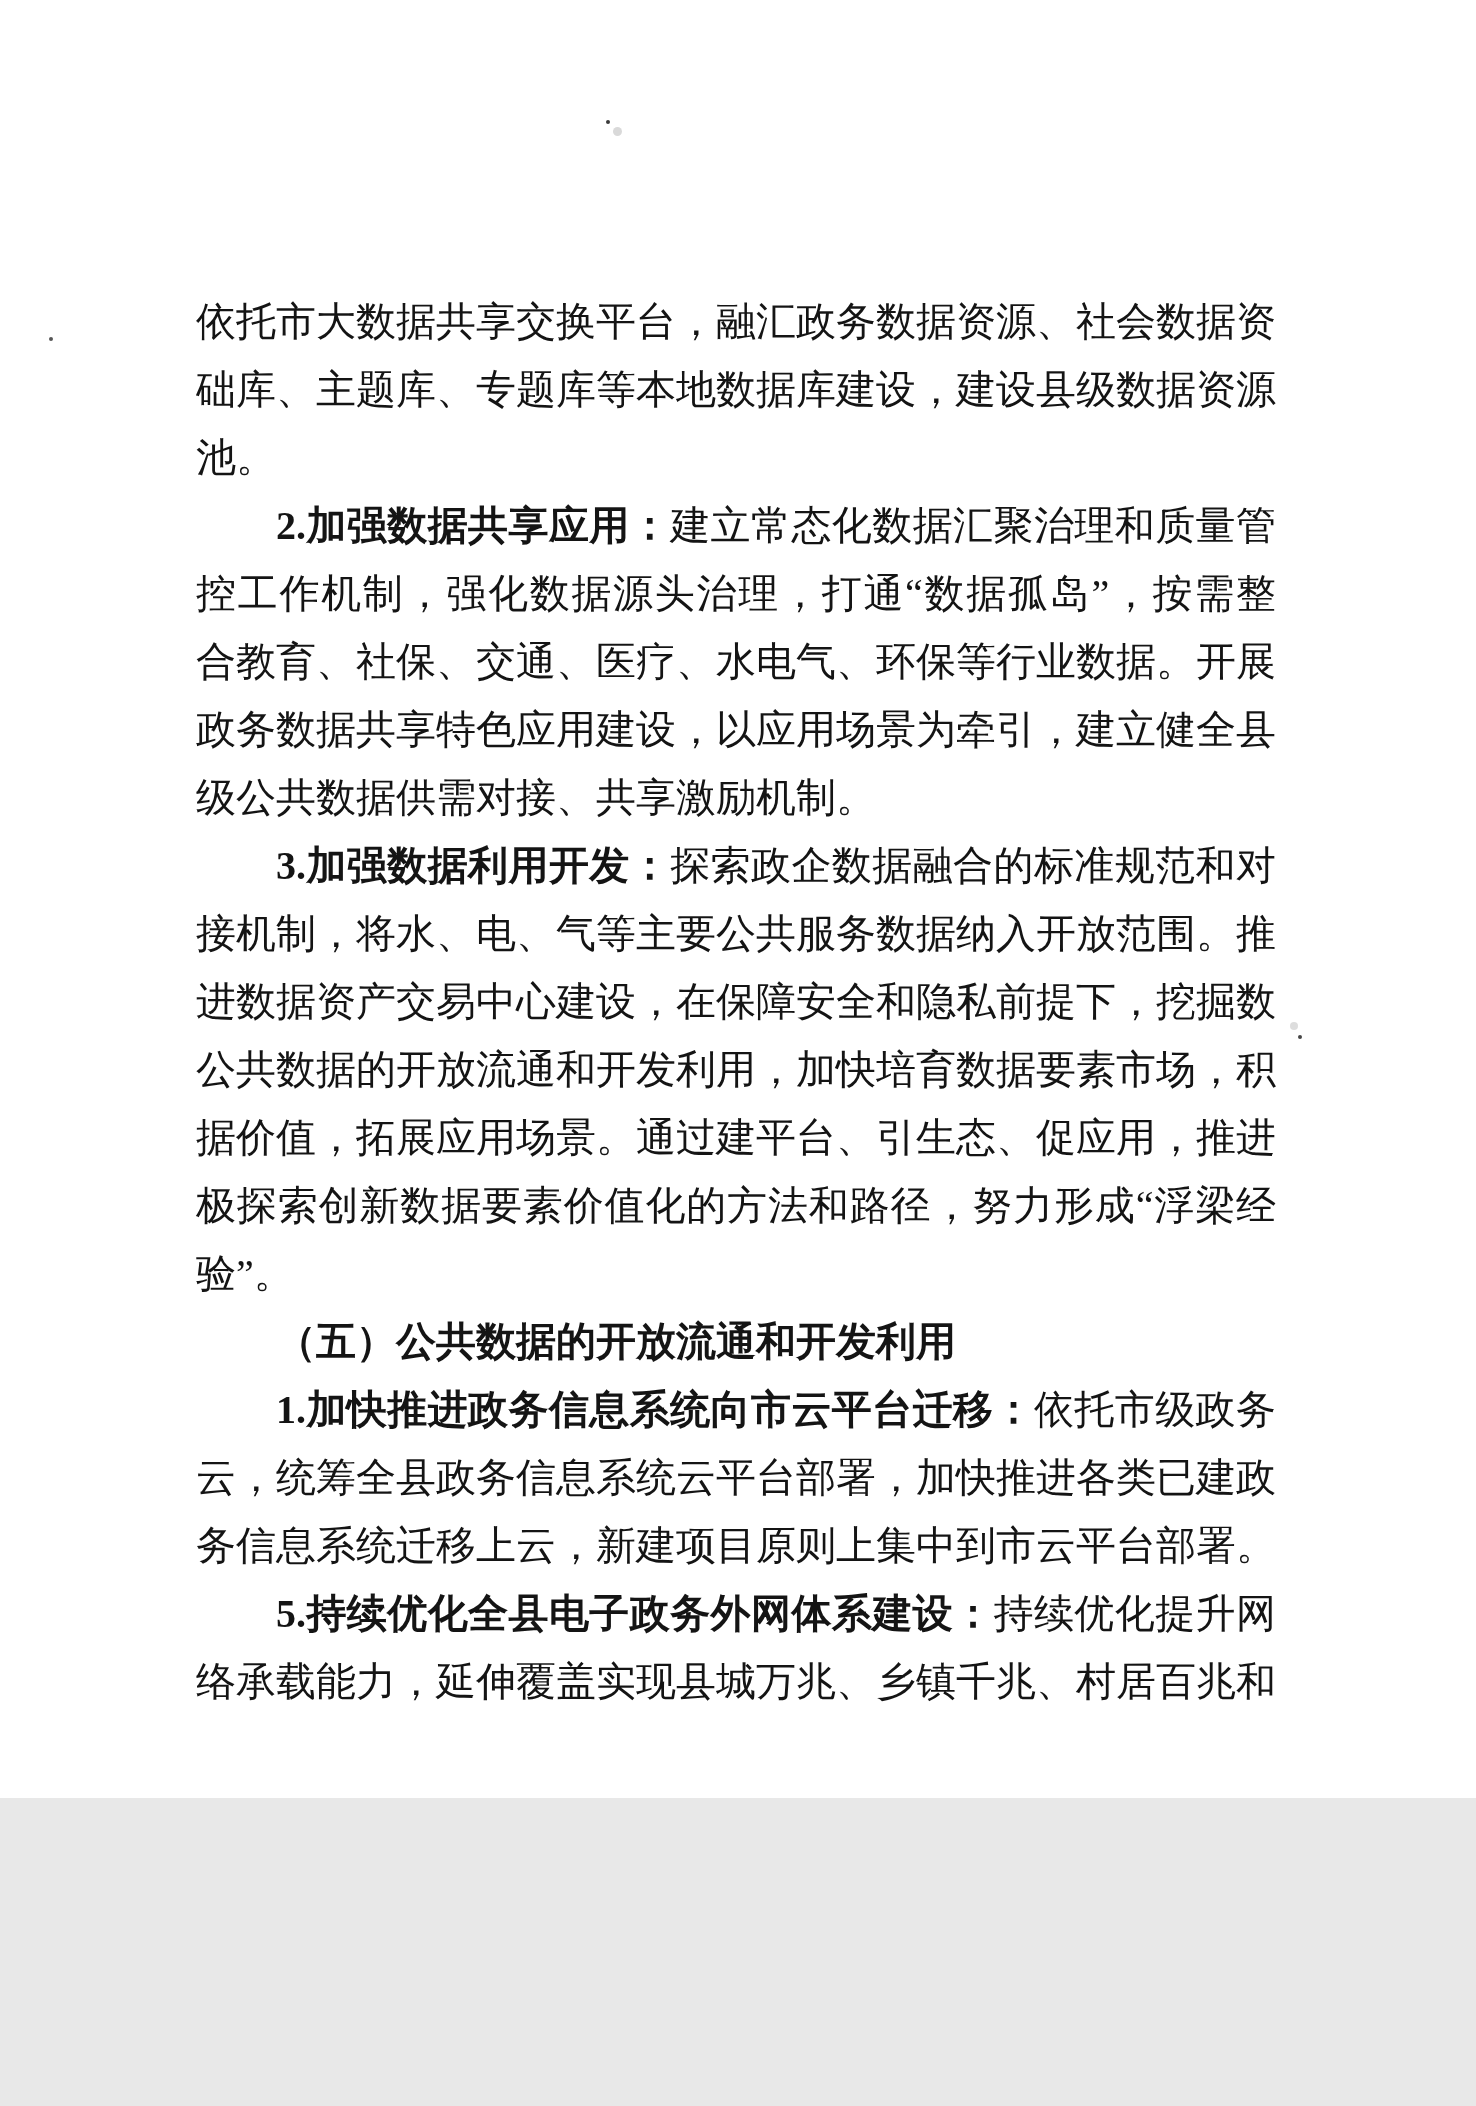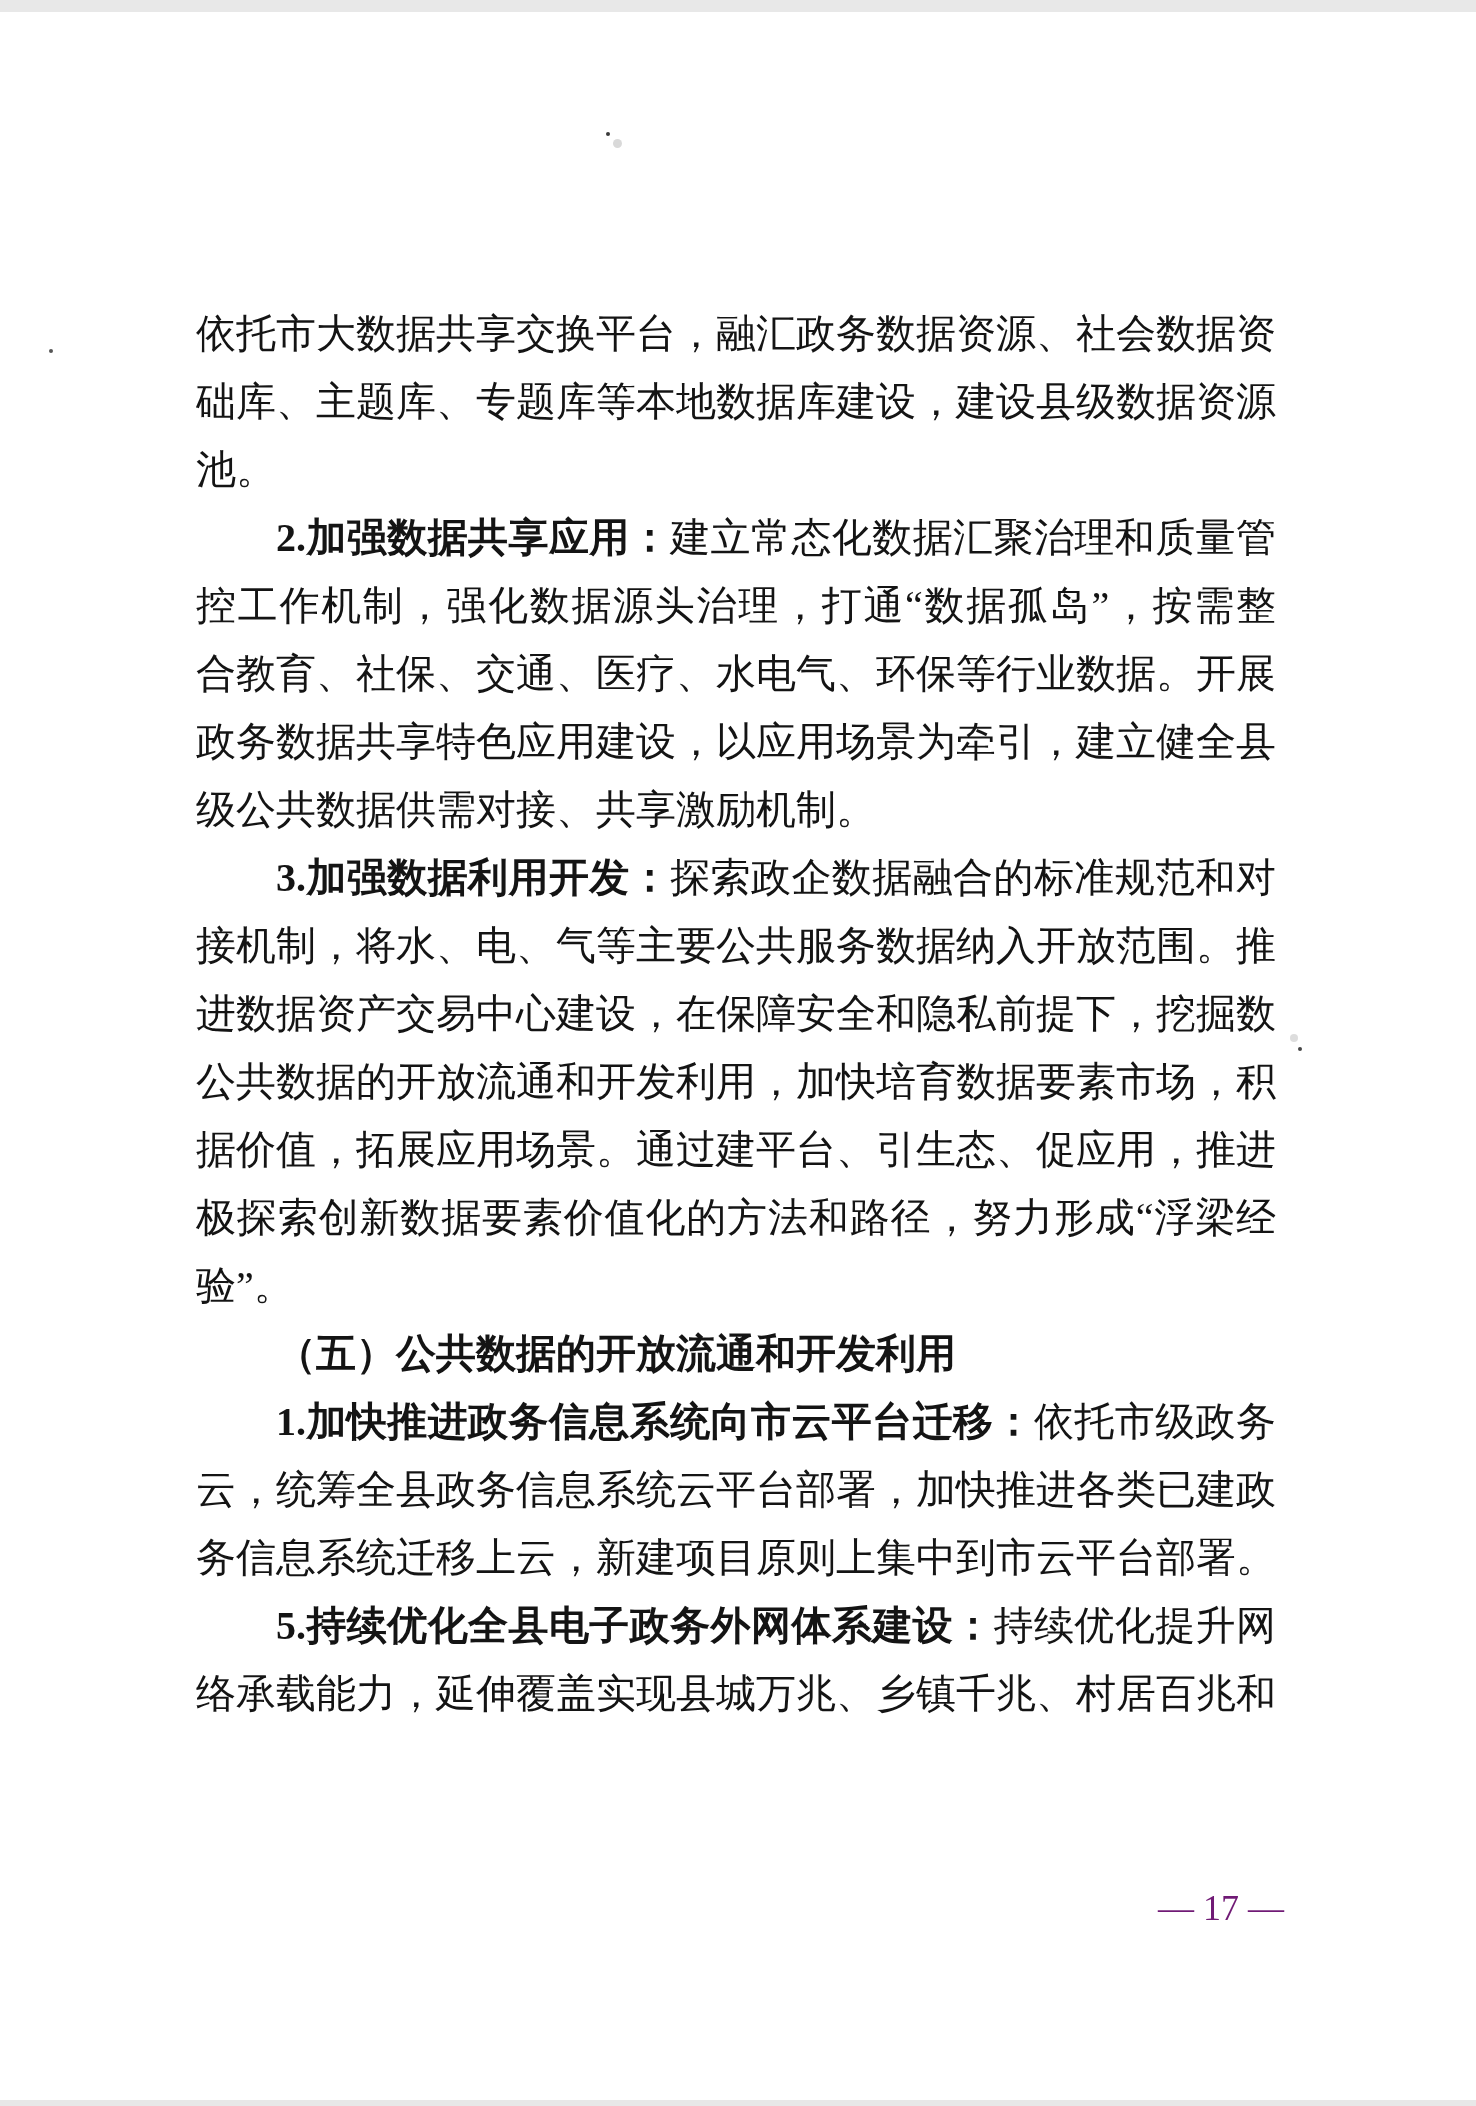--- a/index.html
+++ b/index.html
@@ -3,22 +3,22 @@
 <meta charset="utf-8">
 <style>
   html, body {
     margin: 0;
     padding: 0;
     background: #e8e8e8;
   }
   .page {
     position: relative;
     width: 1476px;
-    height: 2088px;
-    margin: 12px auto;
+    height: 1798px;
+    margin: 0 auto;
     background: #ffffff;
     color: #141414;
     font-family: "Liberation Serif", "DejaVu Serif", serif;
     overflow: hidden;
   }
   .text-block {
     position: absolute;
     left: 196px;
     top: 288px;
     width: 1080px;

